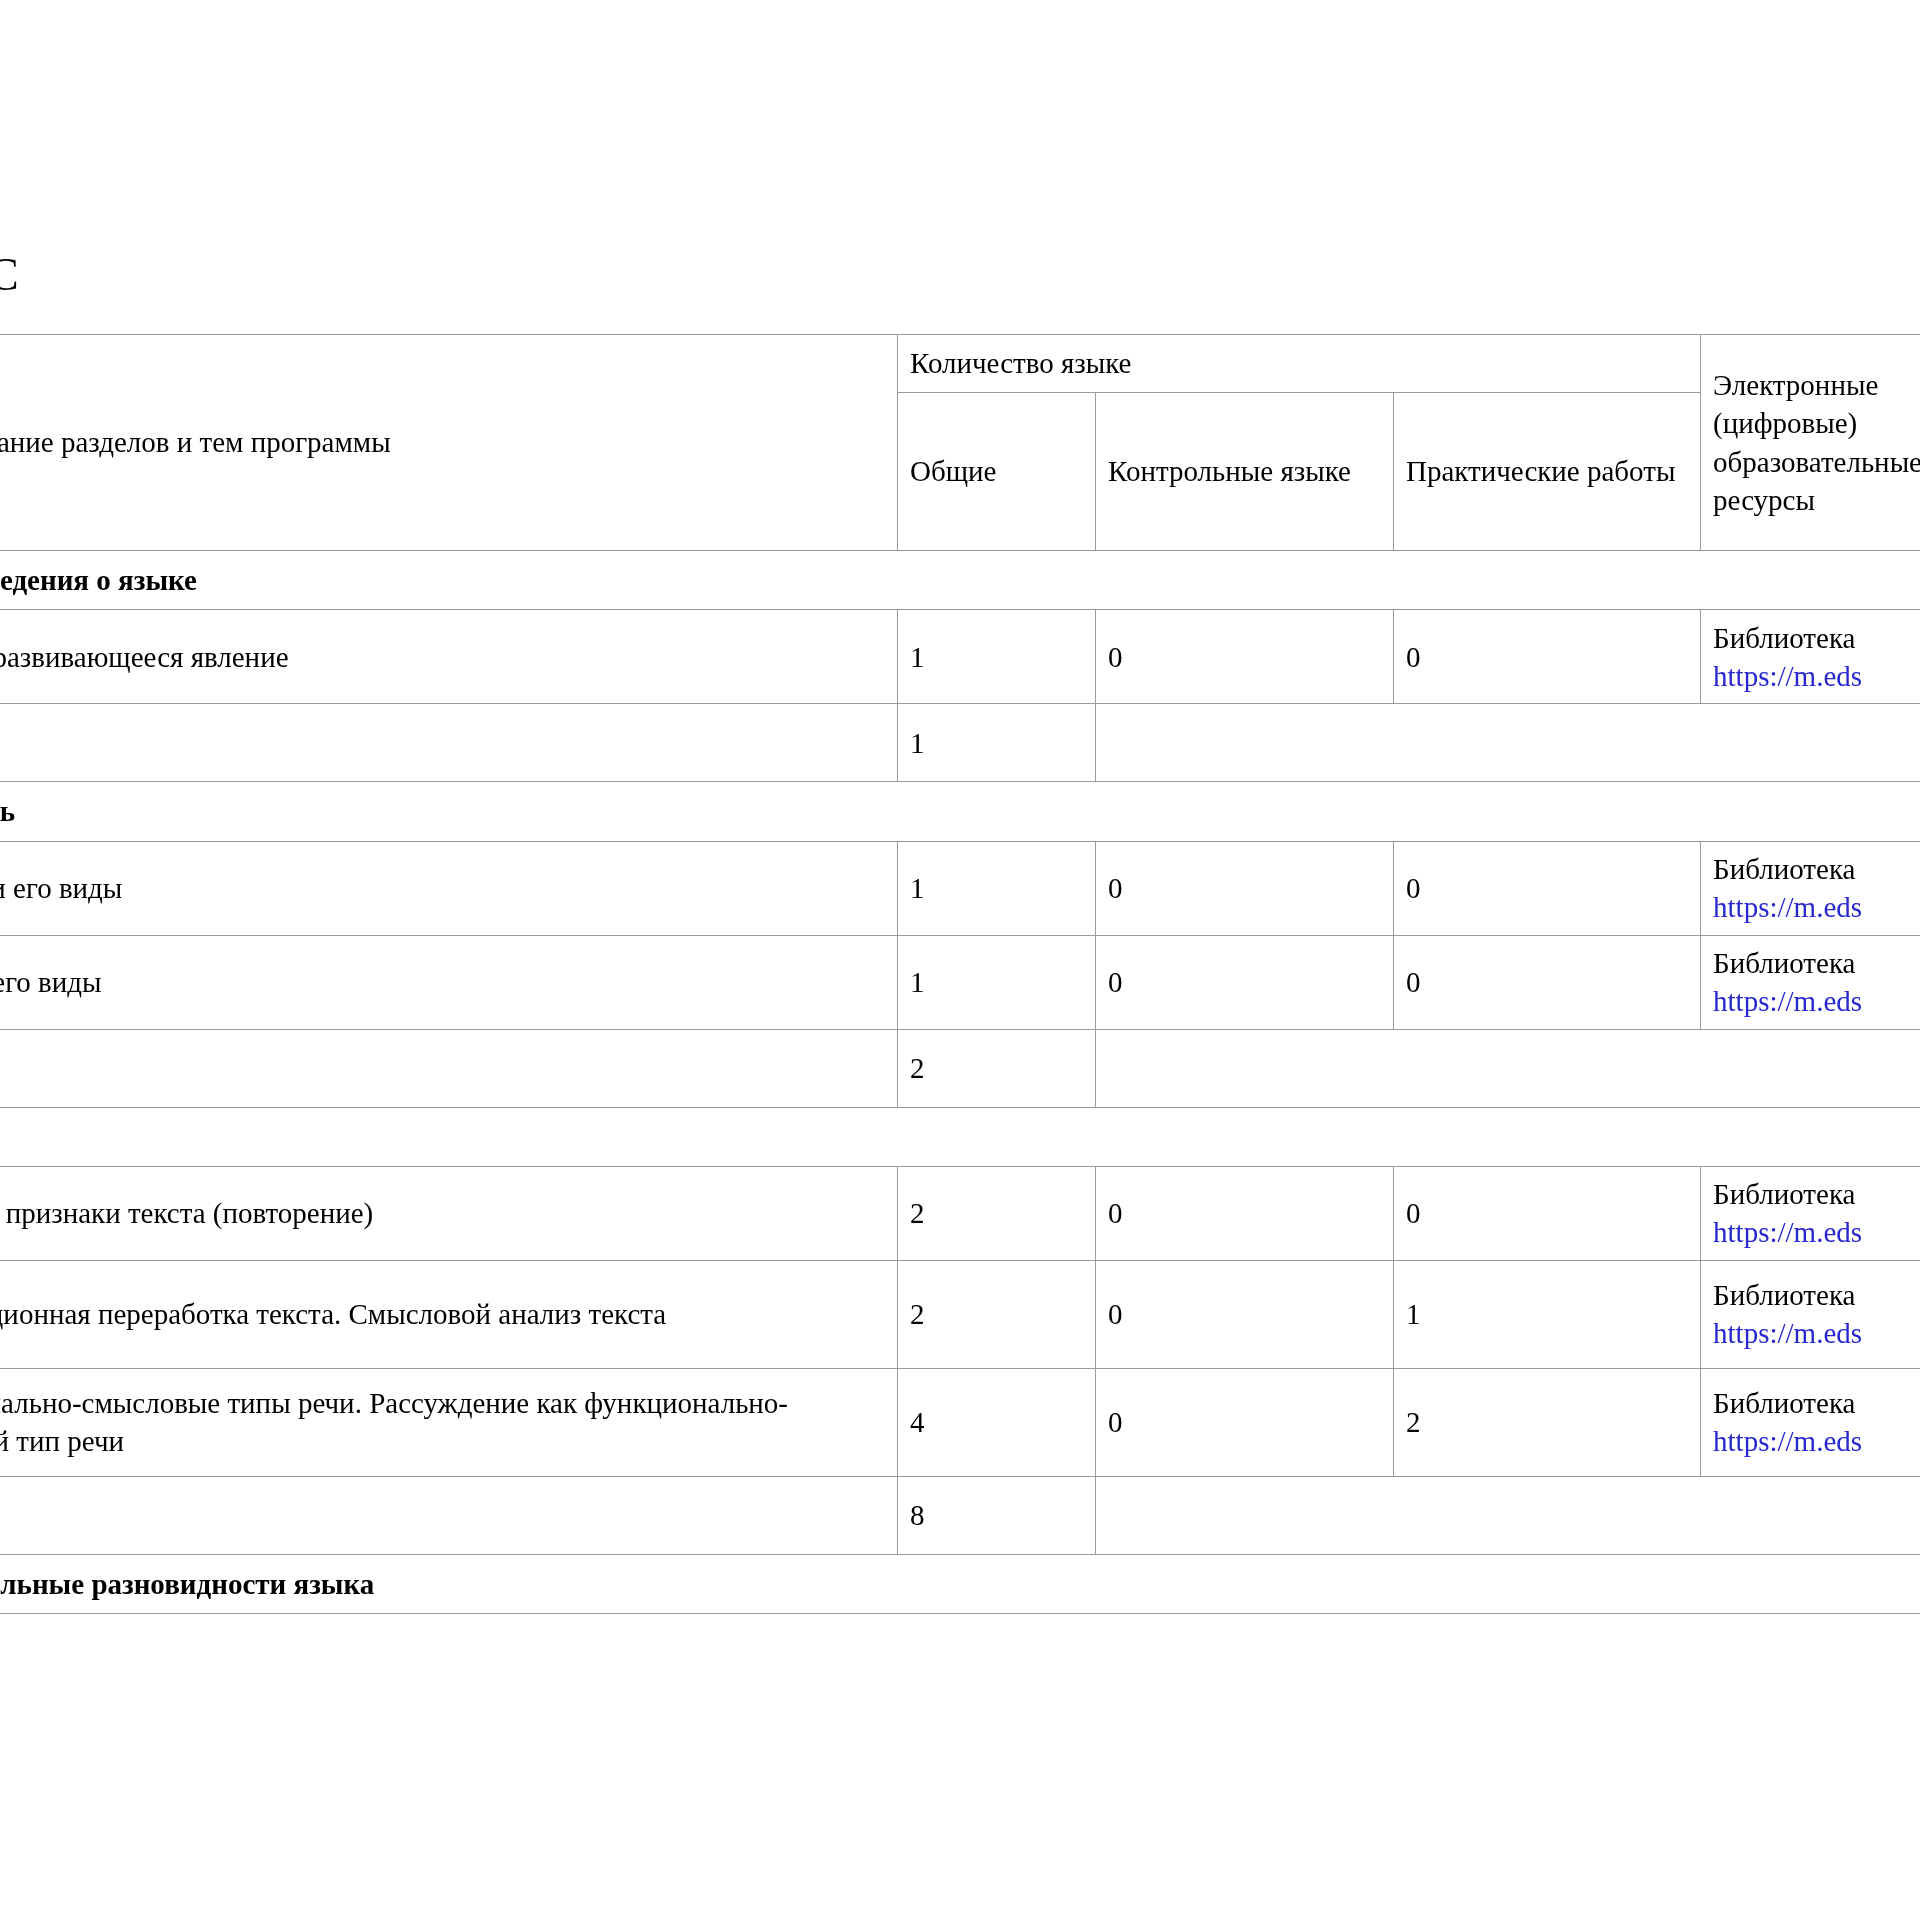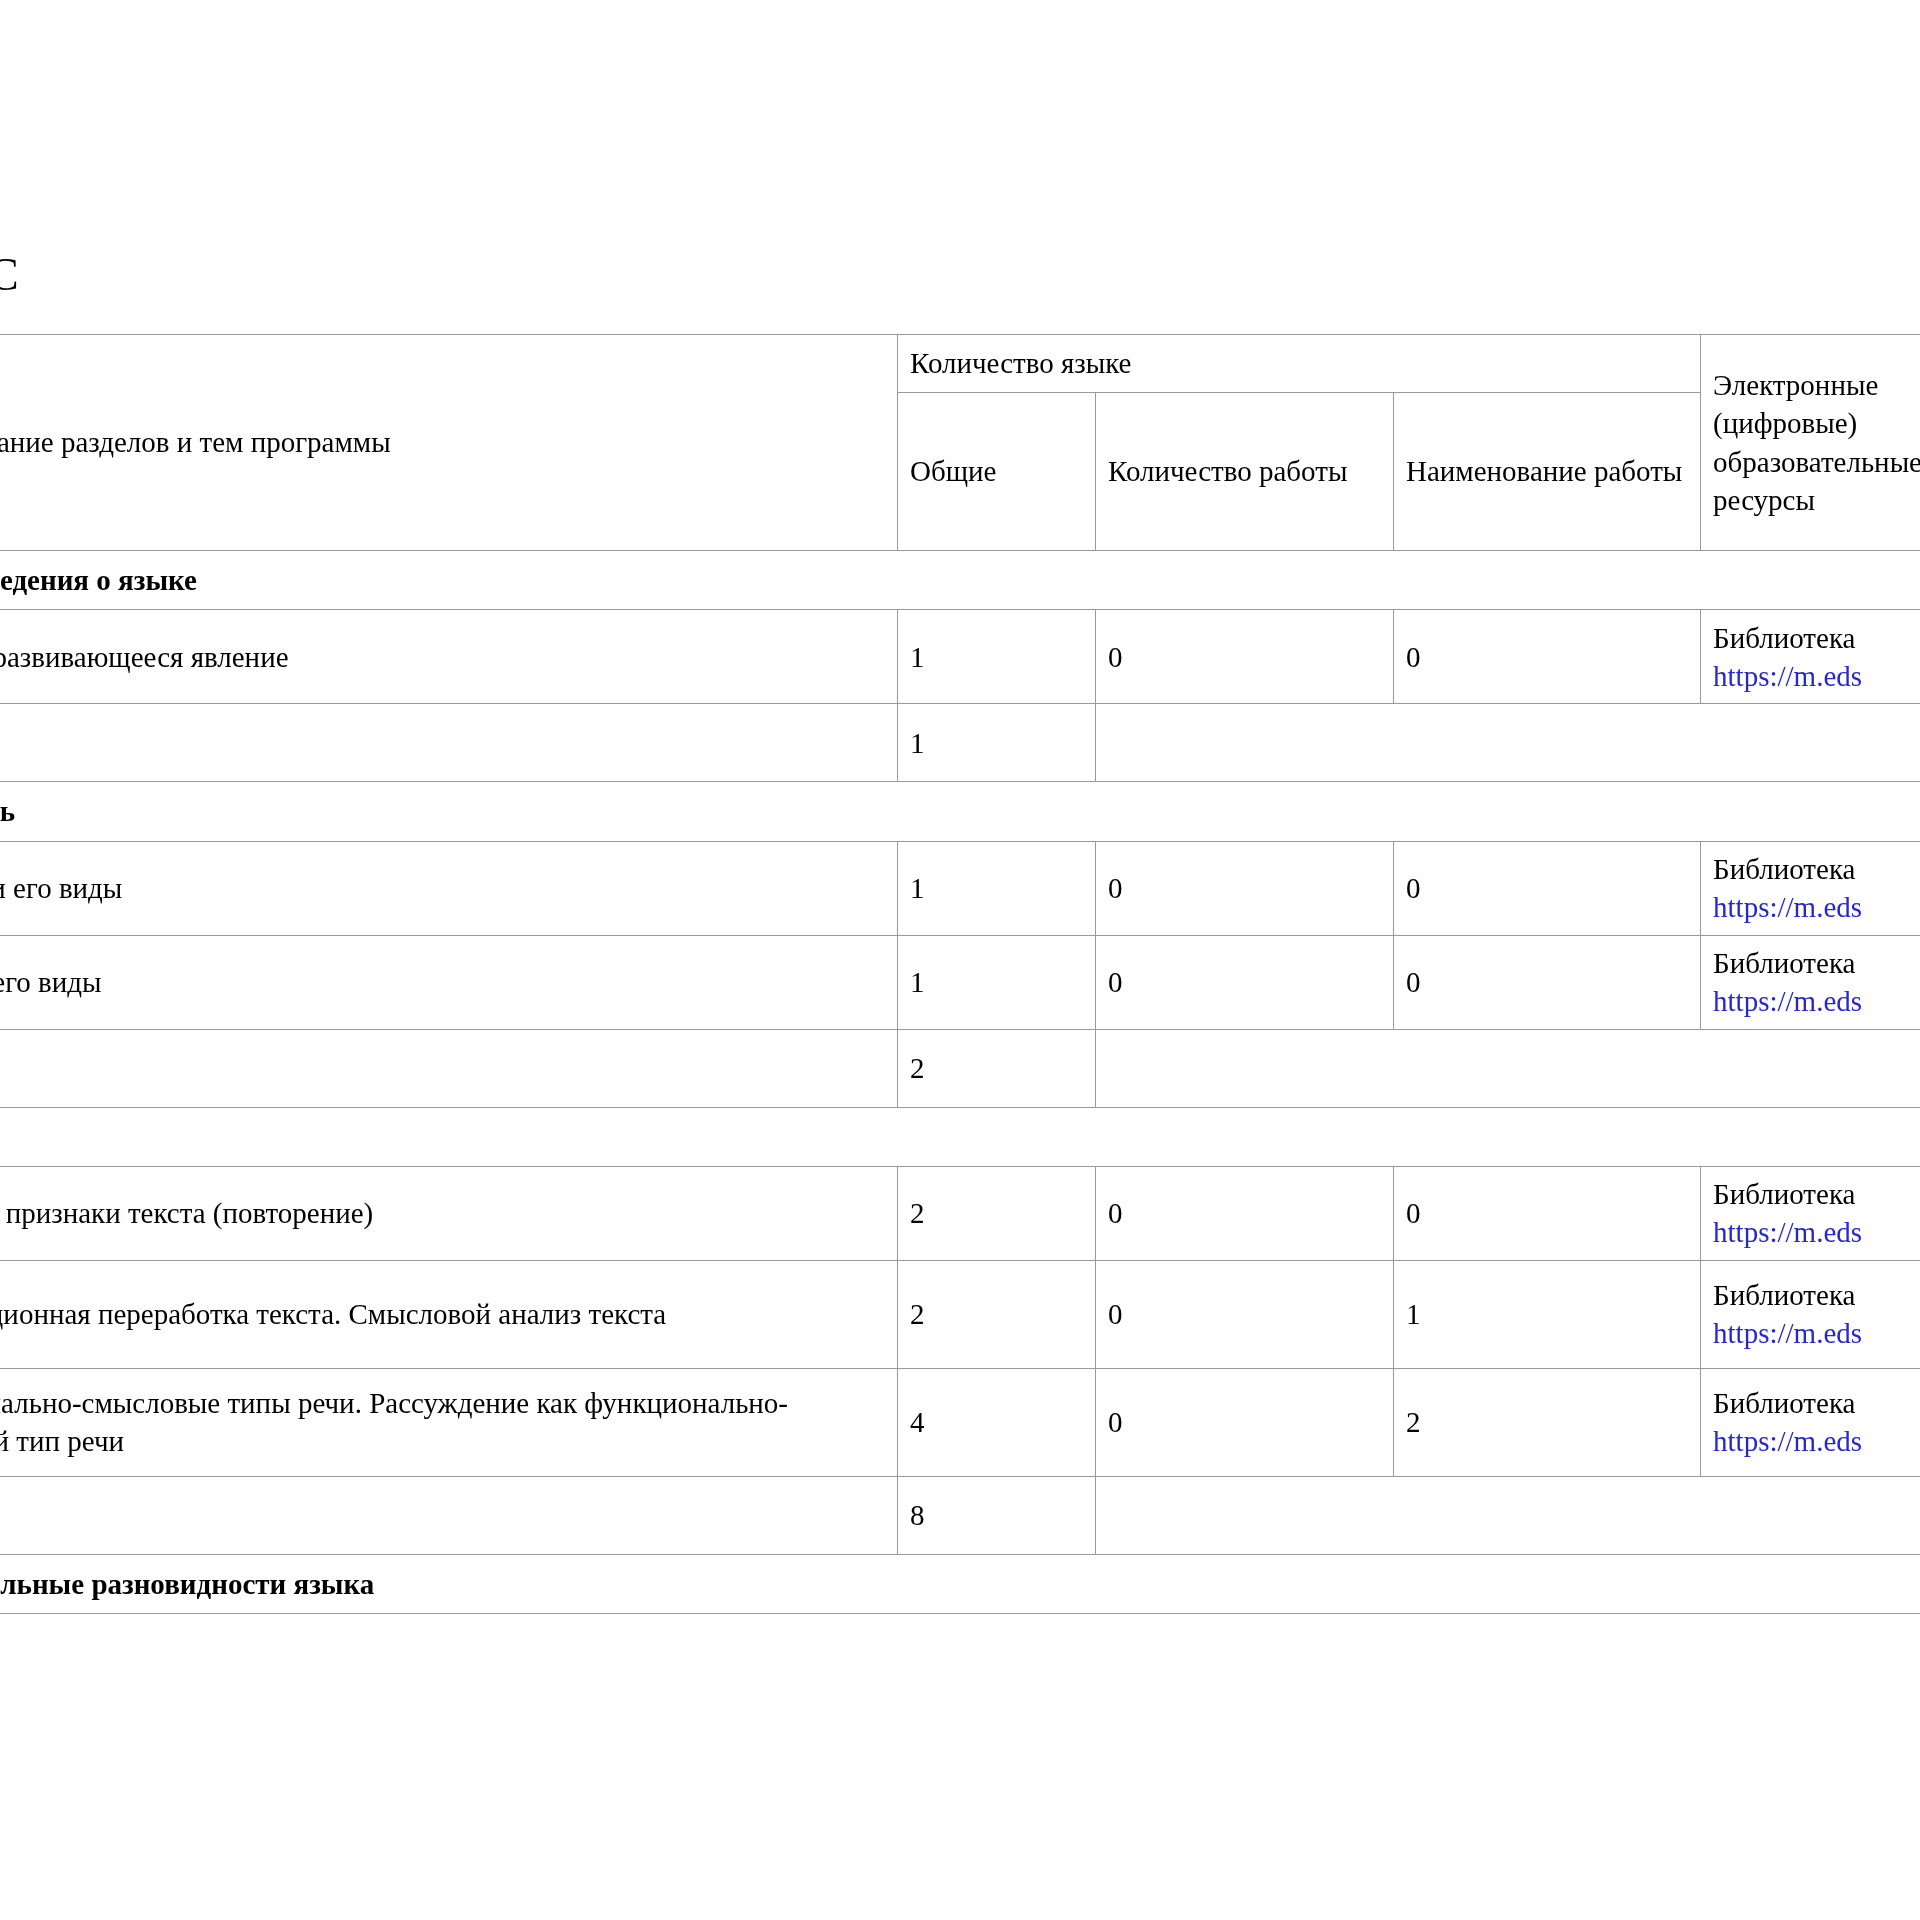--- a/index.html
+++ b/index.html
@@ -136,22 +136,22 @@
       <col class="c-eor">
     </colgroup>
     <thead>
       <tr class="h-head">
         <th class="hdr-name" rowspan="2">Наименование разделов и тем программы</th>
         <th class="hdr-group" colspan="3">Количество языке</th>
         <th class="hdr-eor" rowspan="2">Электронные (цифровые) образовательные ресурсы</th>
       </tr>
       <tr class="h-subhead">
         <th class="hdr">Общие</th>
-        <th class="hdr">Количество работы</th>
-        <th class="hdr">Наименование работы</th>
+        <th class="hdr">Контрольные языке</th>
+        <th class="hdr">Практические работы</th>
       </tr>
     </thead>
     <tbody id="tbody">
         <tr class="section-row h-section">
           <td colspan="5">Общие сведения о языке</td>
         </tr>
         <tr class="h-topic1">
           <td class="topic">Язык как развивающееся явление</td>
           <td class="num">1</td>
           <td class="num">0</td>

